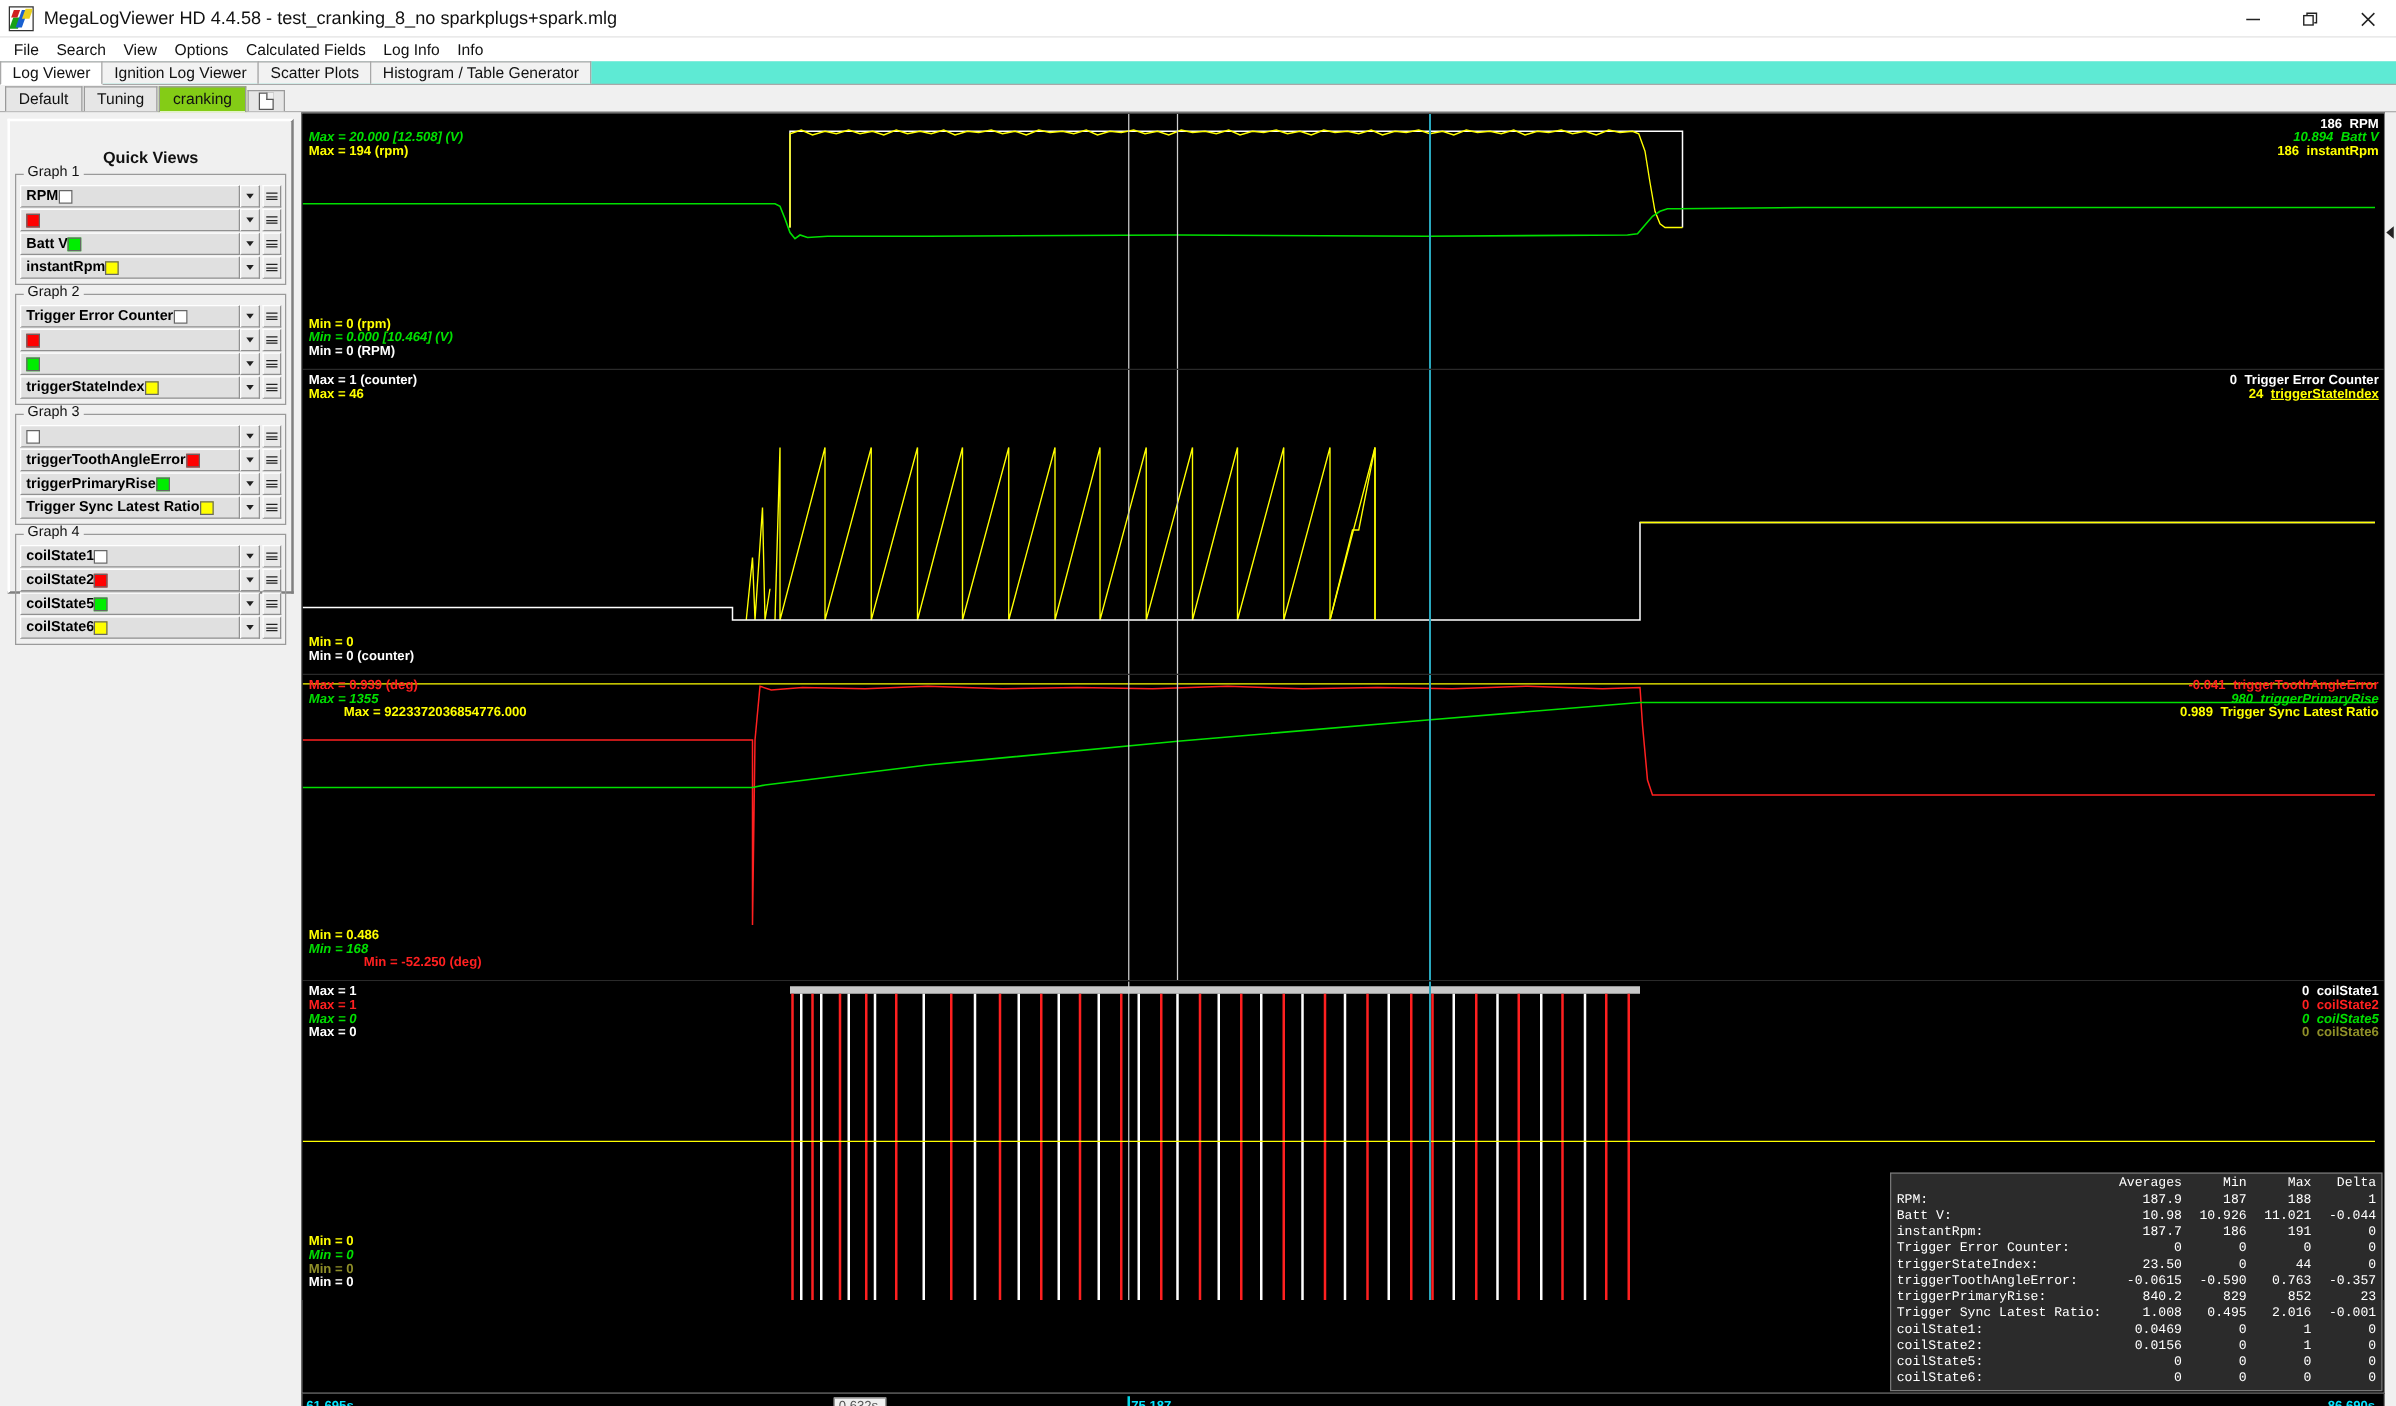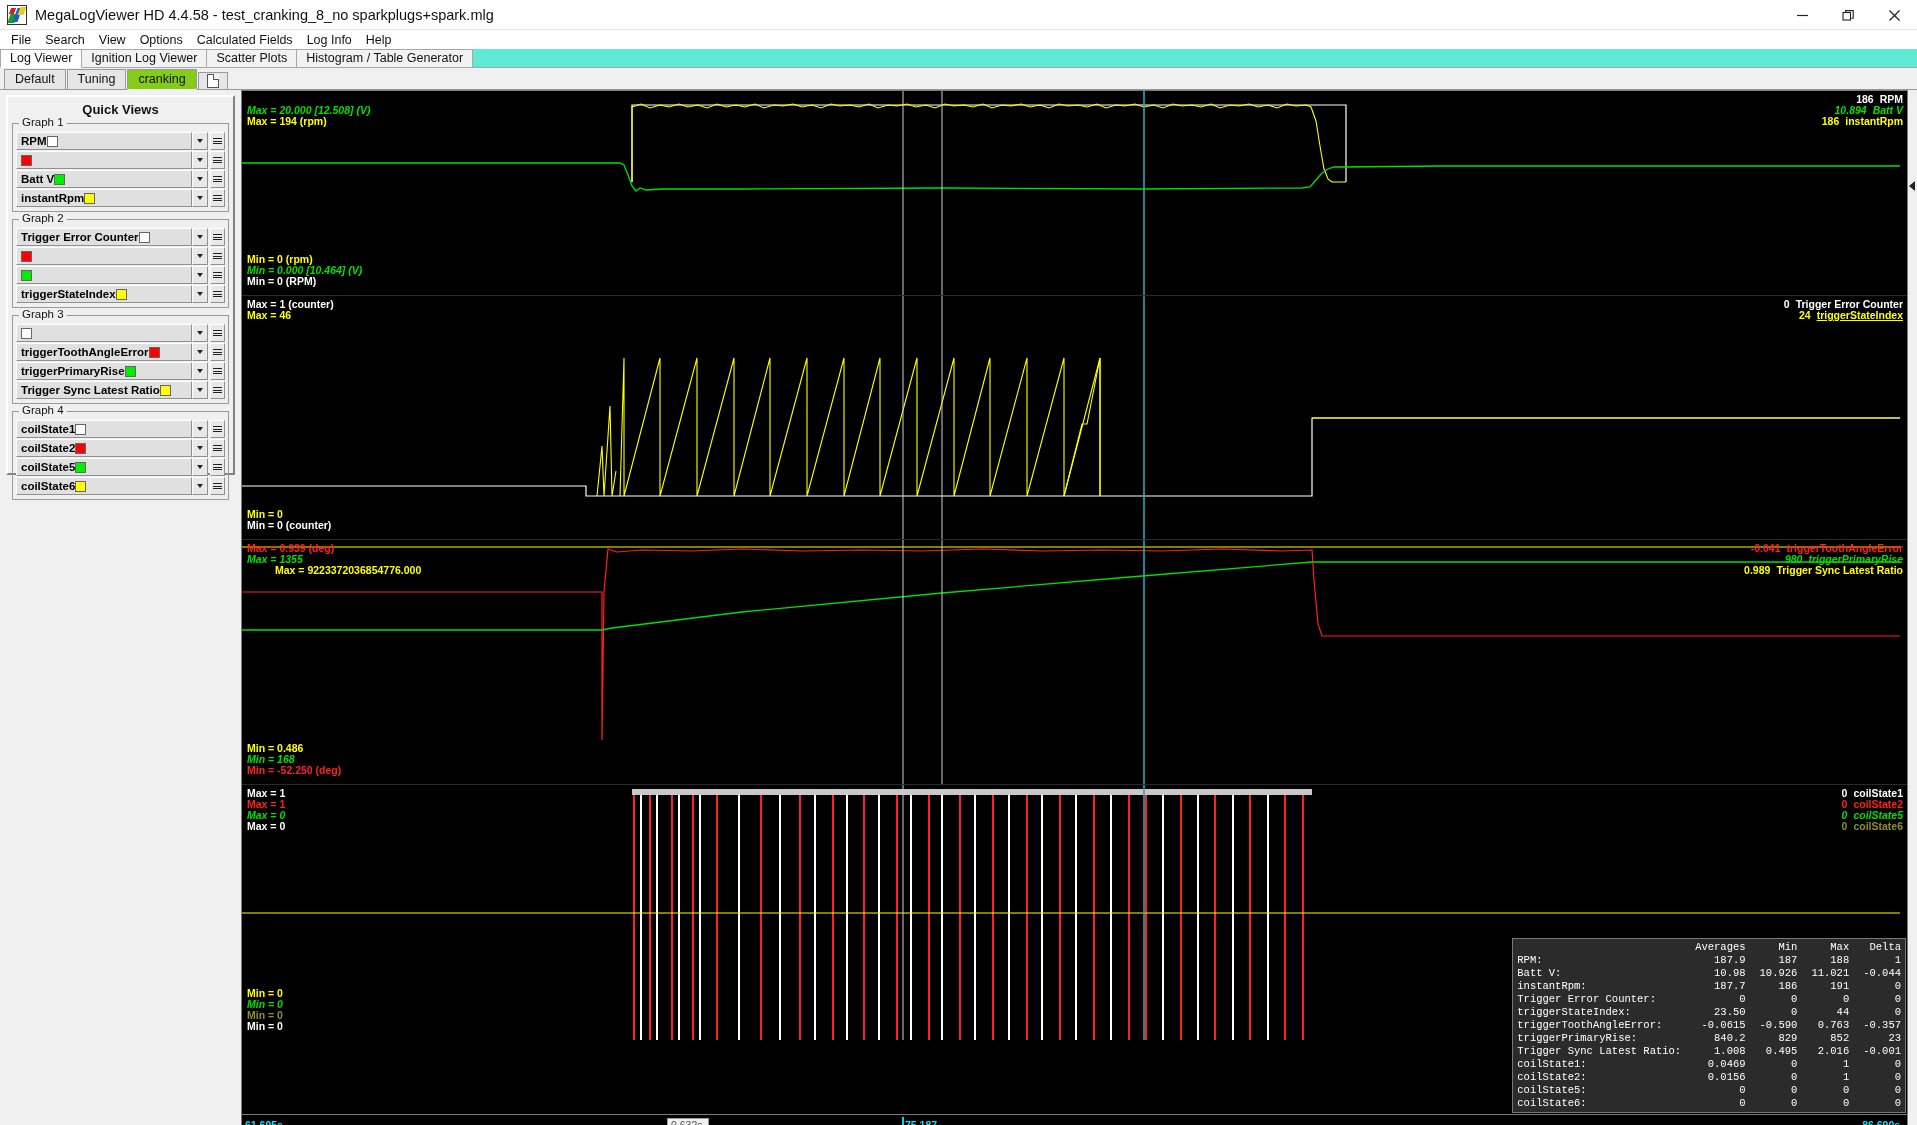--- a/index.html
+++ b/index.html
@@ -46,21 +46,21 @@
               position:relative; display:inline-block; }
   .doc-icon:after { content:""; position:absolute; right:-1px; top:-1px; width:5px; height:5px;
                     background:#f0f0f0; border-left:1px solid #555; border-bottom:1px solid #555; }
 
   
   .body { display:flex; height:1055px; background:#f0f0f0; }
 
   
   .sidebar { width:241px; padding:5px 6px 0 6px; background:#f0f0f0; }
   .qv-panel { border:2px solid; border-color:#ffffff #808080 #808080 #ffffff; background:#f0f0f0;
-              height:380px; padding:0 4px 0 4px; }
+              height:380px; padding:16px 4px 0 4px; }
   .qv-title { text-align:center; font-size:13px; font-weight:bold; color:#111; margin:5px 0 6px 0; }
   .group { border:1px solid #9a9a9a; margin:0 0 7px 0; padding:0 3px 3px 3px; position:relative; }
   .group-label { position:absolute; top:-8px; left:6px; background:#f0f0f0; font-size:11.5px;
                  color:#111; padding:0 3px; }
   .group-inner { padding-top:8px; }
   .qv-row { display:flex; align-items:center; height:18px; margin-bottom:1px; }
   .qv-name { flex:1; height:18px; background:#e0e0e0;
              border:1px solid; border-color:#ffffff #909090 #909090 #ffffff;
              font-size:11.5px; font-weight:bold; color:#000; display:flex; align-items:center;
              padding-left:4px; overflow:hidden; white-space:nowrap; }
@@ -143,21 +143,21 @@
   </span>
 </div>
 
 <div class="menubar">
   <span class="menuitem">File</span>
   <span class="menuitem">Search</span>
   <span class="menuitem">View</span>
   <span class="menuitem">Options</span>
   <span class="menuitem">Calculated Fields</span>
   <span class="menuitem">Log Info</span>
-  <span class="menuitem">Help</span>
+  <span class="menuitem">Info</span>
 </div>
 
 <div class="maintabs">
   <span class="mtab active">Log Viewer</span>
   <span class="mtab">Ignition Log Viewer</span>
   <span class="mtab">Scatter Plots</span>
   <span class="mtab">Histogram / Table Generator</span>
 </div>
 
 <div class="subtabs">
@@ -463,21 +463,21 @@
           <polyline points="0,7 1658,7" fill="none" stroke="#ffff00" stroke-width="1"></polyline>
           <line x1="902" y1="0" x2="902" y2="245" stroke="#2aa7bd" stroke-width="1.6"></line>
           <line x1="661" y1="0" x2="661" y2="245" stroke="#cfcfcf" stroke-width="1"></line>
           <line x1="700" y1="0" x2="700" y2="245" stroke="#cfcfcf" stroke-width="1"></line>
         </svg>
         <div class="lbl lbl-left c-red" style="top:3px;">Max = 0.939 (deg)</div>
         <div class="lbl lbl-left c-green" style="top:14px;">Max = 1355</div>
         <div class="lbl lbl-left c-yellow" style="top:25px;margin-left:28px;">Max = 9223372036854776.000</div>
         <div class="lbl lbl-left c-yellow" style="bottom:30px;">Min = 0.486</div>
         <div class="lbl lbl-left c-green" style="bottom:19px;text-align:center;">Min = 168</div>
-        <div class="lbl lbl-left c-red" style="bottom:8px;">Min = -52.250 (deg)</div>
+        <div class="lbl lbl-left c-red" style="bottom:8px;margin-left:44px;">Min = -52.250 (deg)</div>
         <div class="lbl lbl-right c-red" style="top:3px;">
           <span class="rval">-0.041</span><span>triggerToothAngleError</span>
         </div>
         <div class="lbl lbl-right c-green" style="top:14px;">
           <span class="rval">980</span><span>triggerPrimaryRise</span>
         </div>
         <div class="lbl lbl-right c-yellow" style="top:25px;">
           <span class="rval">0.989</span><span>Trigger Sync Latest Ratio</span>
         </div>
       </div>

